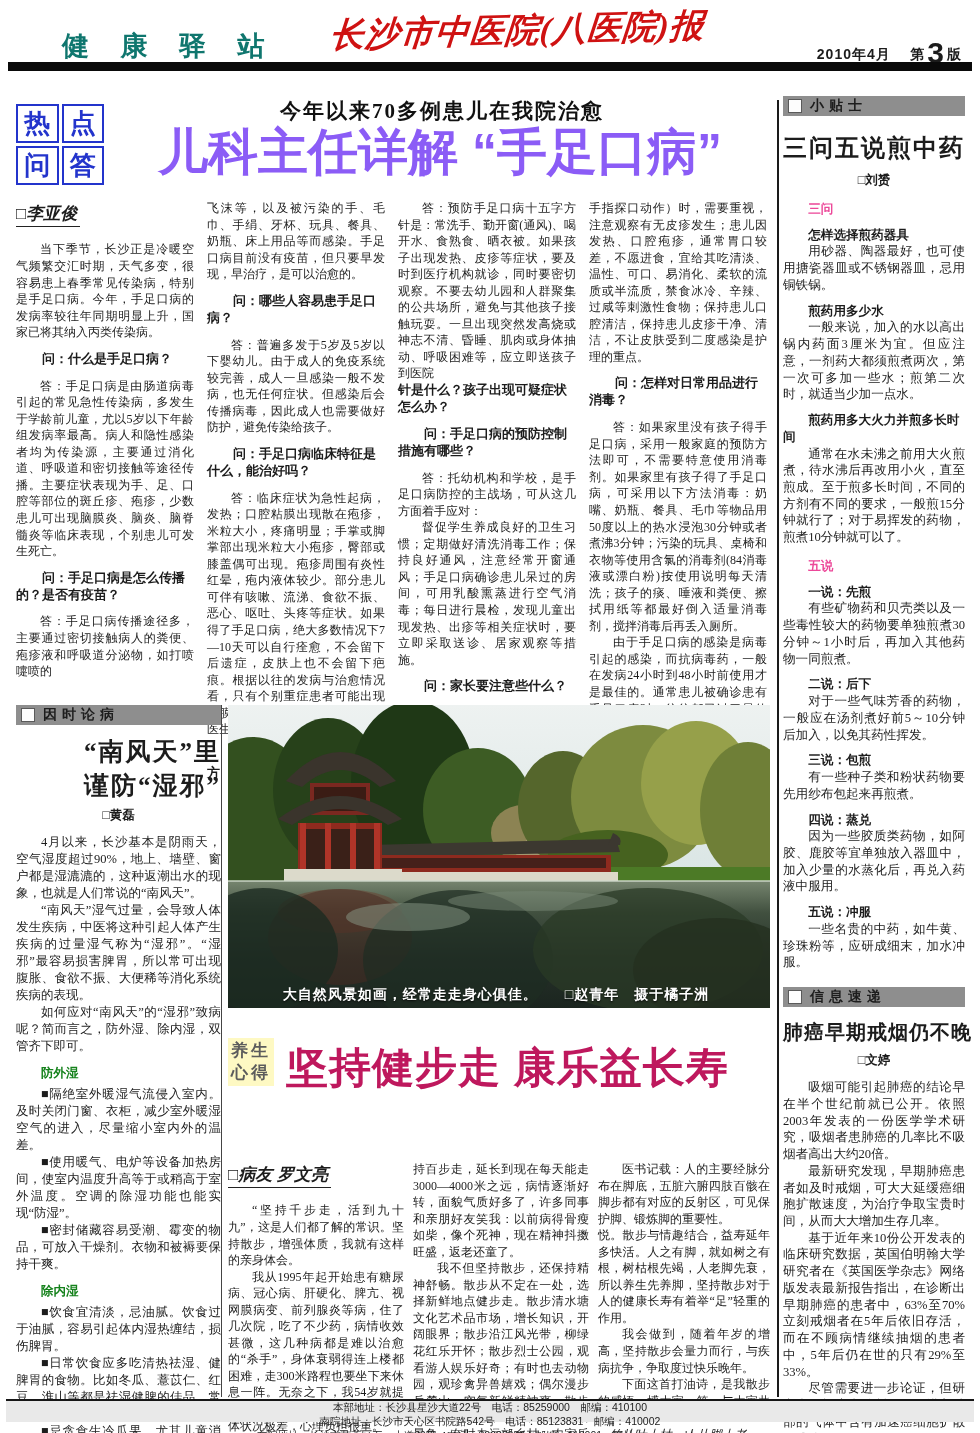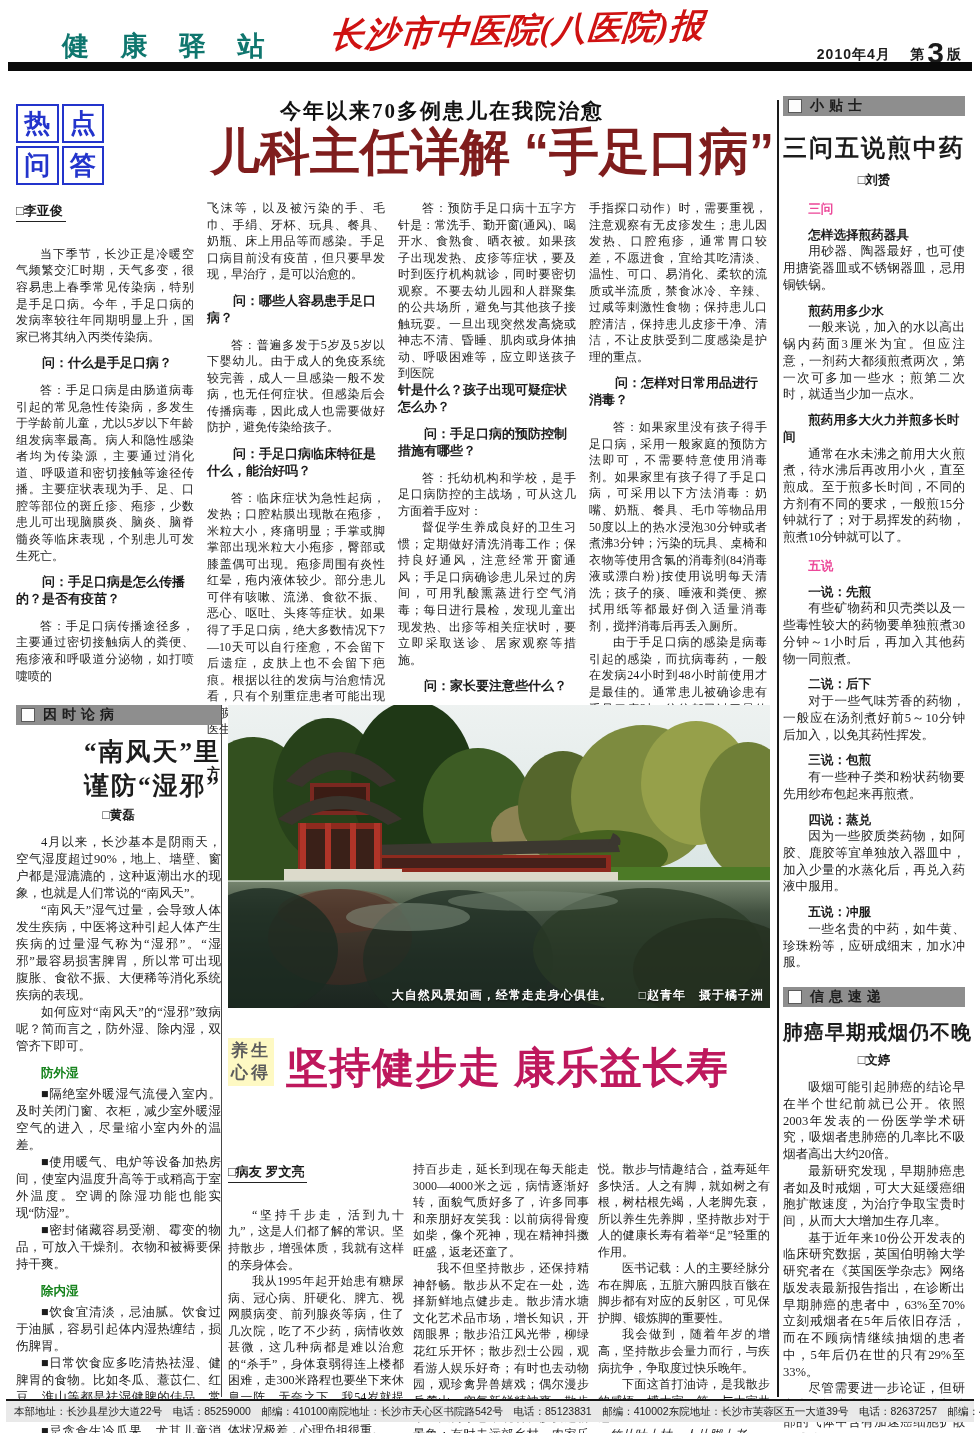--- a/index.html
+++ b/index.html
@@ -17,37 +17,37 @@
   .mast-rule{position:absolute;left:8px;right:8px;top:62px;height:9px;background:#0a0a0a;}
 
   
   .hot-badge{position:absolute;left:16px;top:104px;width:88px;height:72px;display:grid;
       grid-template-columns:1fr 1fr;grid-template-rows:1fr 1fr;gap:3px;}
   .hot-badge .cell{border:2.5px solid #2334cc;display:flex;align-items:center;justify-content:center;
       font-family:"Liberation Sans","DejaVu Sans",sans-serif;font-weight:bold;font-size:26px;color:#2334cc;background:#fff;}
 
   .kicker{position:absolute;left:112px;top:97px;width:660px;text-align:center;font-size:21px;font-weight:bold;
       letter-spacing:2px;color:#111;}
-  .headline{position:absolute;left:106px;top:119px;width:668px;text-align:right;font-size:50px;font-weight:900;
-      font-family:"Liberation Sans","DejaVu Sans",sans-serif;letter-spacing:0px;color:#7f1d1d;white-space:nowrap;}
+  .headline{position:absolute;left:106px;top:119px;width:668px;text-align:center;font-size:50px;font-weight:900;
+      font-family:"Liberation Sans","DejaVu Sans",sans-serif;letter-spacing:0px;color:#8b5cf6;white-space:nowrap;}
 
   
   .blk{margin:0;text-align:justify;text-indent:2em;font-size:12px;line-height:1.38;}
   .blk.cont{text-indent:0;}
   .blk.q{font-family:"Liberation Sans","DejaVu Sans",sans-serif;font-weight:bold;font-size:13px;
       margin:10px 0;text-align:left;text-indent:2em;line-height:1.3;}
   .blk.q.cont{text-indent:0;margin-top:0;}
   .blk.sub{font-family:"Liberation Sans","DejaVu Sans",sans-serif;font-weight:bold;font-size:13px;
       margin-top:9px;text-align:left;text-indent:2em;line-height:1.3;}
   .blk.am{font-family:"Liberation Sans","DejaVu Sans",sans-serif;font-weight:bold;font-size:16px;
       color:#ec4899;margin:12px 0 5px;text-indent:2em;text-align:left;}
   .blk.ag{font-family:"Liberation Sans","DejaVu Sans",sans-serif;font-weight:bold;font-size:15px;
       color:#15821c;margin:10px 0 4px;text-indent:2em;text-align:left;}
-  .blk.author{font-family:"Liberation Sans","DejaVu Sans",sans-serif;font-weight:bold;font-size:13px;
-      text-indent:0;border-bottom:1.3px solid #222;width:fit-content;padding:0 3px 1px 0;margin:2px 0 24px;text-align:left;}
+  .blk.author{font-family:"Liberation Sans","DejaVu Sans",sans-serif;font-weight:bold;font-size:17px;
+      text-indent:0;border-bottom:1.3px solid #222;width:fit-content;padding:0 3px 1px 0;margin:2px 0 14px;text-align:left;font-style:italic;}
   .blk.poem{text-indent:0;text-align:center;font-size:12.5px;line-height:1.5;font-style:italic;}
 
   
   .main-col{position:absolute;top:200px;width:178px;}
 
   
   .secbar{height:20px;background:#8e8e8e;display:flex;align-items:center;gap:8px;padding-left:5px;}
   .secbar .wsq{width:12px;height:12px;background:#fdfdfd;border:1px solid #5a5a5a;flex:0 0 auto;}
   .secbar .sb-label{font-family:"Liberation Sans","DejaVu Sans",sans-serif;font-weight:bold;font-size:14px;
       letter-spacing:5px;color:#1d1d1d;}
@@ -55,23 +55,23 @@
   
   #damp{position:absolute;left:16px;top:705px;width:205px;}
   #damp .blk{font-size:12.5px;line-height:1.36;}
   .damp-title{font-size:25px;font-weight:bold;letter-spacing:2px;text-align:right;line-height:1.35;margin:10px 0 4px;}
   .small-author{font-family:"Liberation Sans","DejaVu Sans",sans-serif;font-weight:bold;font-size:12.5px;
       text-align:center;margin:0 0 10px;}
 
   
   #photo{position:absolute;left:228px;top:705px;width:542px;height:303px;}
   #photo svg{display:block;}
-  .photo-caption{position:absolute;left:0;right:6px;bottom:4px;text-align:right;color:#fff;font-weight:bold;
-      font-size:12px;letter-spacing:1px;text-shadow:0 1px 2px rgba(0,0,0,.8);
-      font-family:Liberation Serif, serif;}
+  .photo-caption{position:absolute;left:0;right:6px;bottom:4px;text-align:center;color:#fff;font-weight:bold;
+      font-size:14px;letter-spacing:1px;text-shadow:0 1px 2px rgba(0,0,0,.8);
+      font-family:Liberation Sans, sans-serif;}
   .photo-caption .credit{margin-left:22px;}
 
   
   .walk-badge{position:absolute;left:228px;top:1038px;width:46px;height:48px;background:#fef9c3;
       display:flex;flex-direction:column;align-items:center;justify-content:center;line-height:22px;
       font-family:"Liberation Sans","DejaVu Sans",sans-serif;font-weight:bold;font-size:17px;color:#5c5c5c;letter-spacing:3px;}
   .walk-headline{position:absolute;left:286px;top:1040px;width:484px;text-align:left;font-size:42px;font-weight:900;
       font-family:"Liberation Sans","DejaVu Sans",sans-serif;color:#be185d;white-space:nowrap;letter-spacing:1px;}
   .walk-col{position:absolute;top:1161px;width:176px;}
 
@@ -81,21 +81,21 @@
   .tips-title{font-size:24px;font-weight:bold;letter-spacing:2px;text-align:center;margin:16px 0 8px;white-space:nowrap;}
   .info-title{font-size:20px;font-weight:bold;letter-spacing:1px;text-align:center;margin:12px 0 6px;white-space:nowrap;}
   #sidebar .secbar{margin-top:0;}
   .sb-gap{height:16px;}
 
   
   .vline-main{position:absolute;left:777px;top:100px;width:2px;height:1297px;background:#1a1a1a;}
   .vline-damp{position:absolute;left:221px;top:705px;width:1px;height:692px;background:#444;}
   #footer{position:absolute;left:6px;right:6px;top:1399px;height:21px;background:#e9e9e9;border-top:2px solid #161616;
       display:flex;align-items:center;justify-content:space-between;padding:0 8px;font-size:10.5px;color:#222;
-      font-family:"Liberation Sans","DejaVu Sans",sans-serif;white-space:nowrap;}
+      font-family:"Liberation Sans","DejaVu Sans",sans-serif;white-space:nowrap;flex-direction:column;}
 </style>
 </head>
 <body>
 
 <div id="page">
 
   <div class="masthead-name">健 康 驿 站</div>
   <div class="masthead-logo">长沙市中医院(八医院)报</div>
   <div class="masthead-issue">
     <span>2010年4月</span>
@@ -244,22 +244,22 @@
       <p class="blk author">□病友  罗文亮</p>
       <p class="blk para">“坚持千步走，活到九十九”，这是人们都了解的常识。坚持散步，增强体质，我就有这样的亲身体会。</p>
       <p class="blk para">我从1995年起开始患有糖尿病、冠心病、肝硬化、脾亢、视网膜病变、前列腺炎等病，住了几次院，吃了不少药，病情收效甚微，这几种病都是难以治愈的“杀手”，身体衰弱得连上楼都困难，走300米路程也要坐下来休息一阵。无奈之下，我54岁就提前“退休”了。人生刚过半百，身体状况极差，心理负担很重。</p>
       <p class="blk para">退休后，空闲时间多了，我就开始“百步走”，坚持不放弃，觉得身体逐渐好转，心胸爽快开朗。退休10多年来，我从坚</p>
     </div>
   <div class="walk-col" style="left:413px;">
       <p class="blk para cont">持百步走，延长到现在每天能走3000—4000米之远，病情逐渐好转，面貌气质好多了，许多同事和亲朋好友笑我：以前病得骨瘦如柴，像个死神，现在精神抖擞旺盛，返老还童了。</p>
       <p class="blk para">我不但坚持散步，还保持精神舒畅。散步从不定在一处，选择新鲜地点健步走。散步清水塘文化艺术品市场，增长知识，开阔眼界；散步沿江风光带，柳绿花红乐开怀；散步烈士公园，观看游人娱乐好奇；有时也去动物园，观珍禽异兽嬉戏；偶尔漫步岳麓山，空气新鲜精神爽；散步市区大街小巷，观看长沙变迁新景象；有时去远郊乡村，农家乐里喜气浓……总之，我每次散步总是换一处新地方，不但增强了身体，而且获得了精神上的愉</p>
     </div>
   <div class="walk-col" style="left:598px;width:172px;">
+      <p class="blk para">医书记载：人的主要经脉分布在脚底，五脏六腑四肢百骸在脚步都有对应的反射区，可见保护脚、锻炼脚的重要性。</p>
       <p class="blk para cont">悦。散步与情趣结合，益寿延年多快活。人之有脚，就如树之有根，树枯根先竭，人老脚先衰，所以养生先养脚，坚持散步对于人的健康长寿有着举“足”轻重的作用。</p>
-      <p class="blk para">医书记载：人的主要经脉分布在脚底，五脏六腑四肢百骸在脚步都有对应的反射区，可见保护脚、锻炼脚的重要性。</p>
       <p class="blk para">我会做到，随着年岁的增高，坚持散步会量力而行，与疾病抗争，争取度过快乐晚年。</p>
       <p class="blk para">下面这首打油诗，是我散步的感悟，博大家一笑，与大家共勉：</p>
       <p class="blk poem">竹从叶上枯，人从脚上老。</p>
       <p class="blk poem">天天千步走，药铺不用找。</p>
       <p class="blk poem">养生从脚起，散步抗衰老，</p>
       <p class="blk poem">坚持健步走，康乐长寿高。</p>
     </div>
 
   <div class="vline-main"></div>
   <div id="sidebar">

